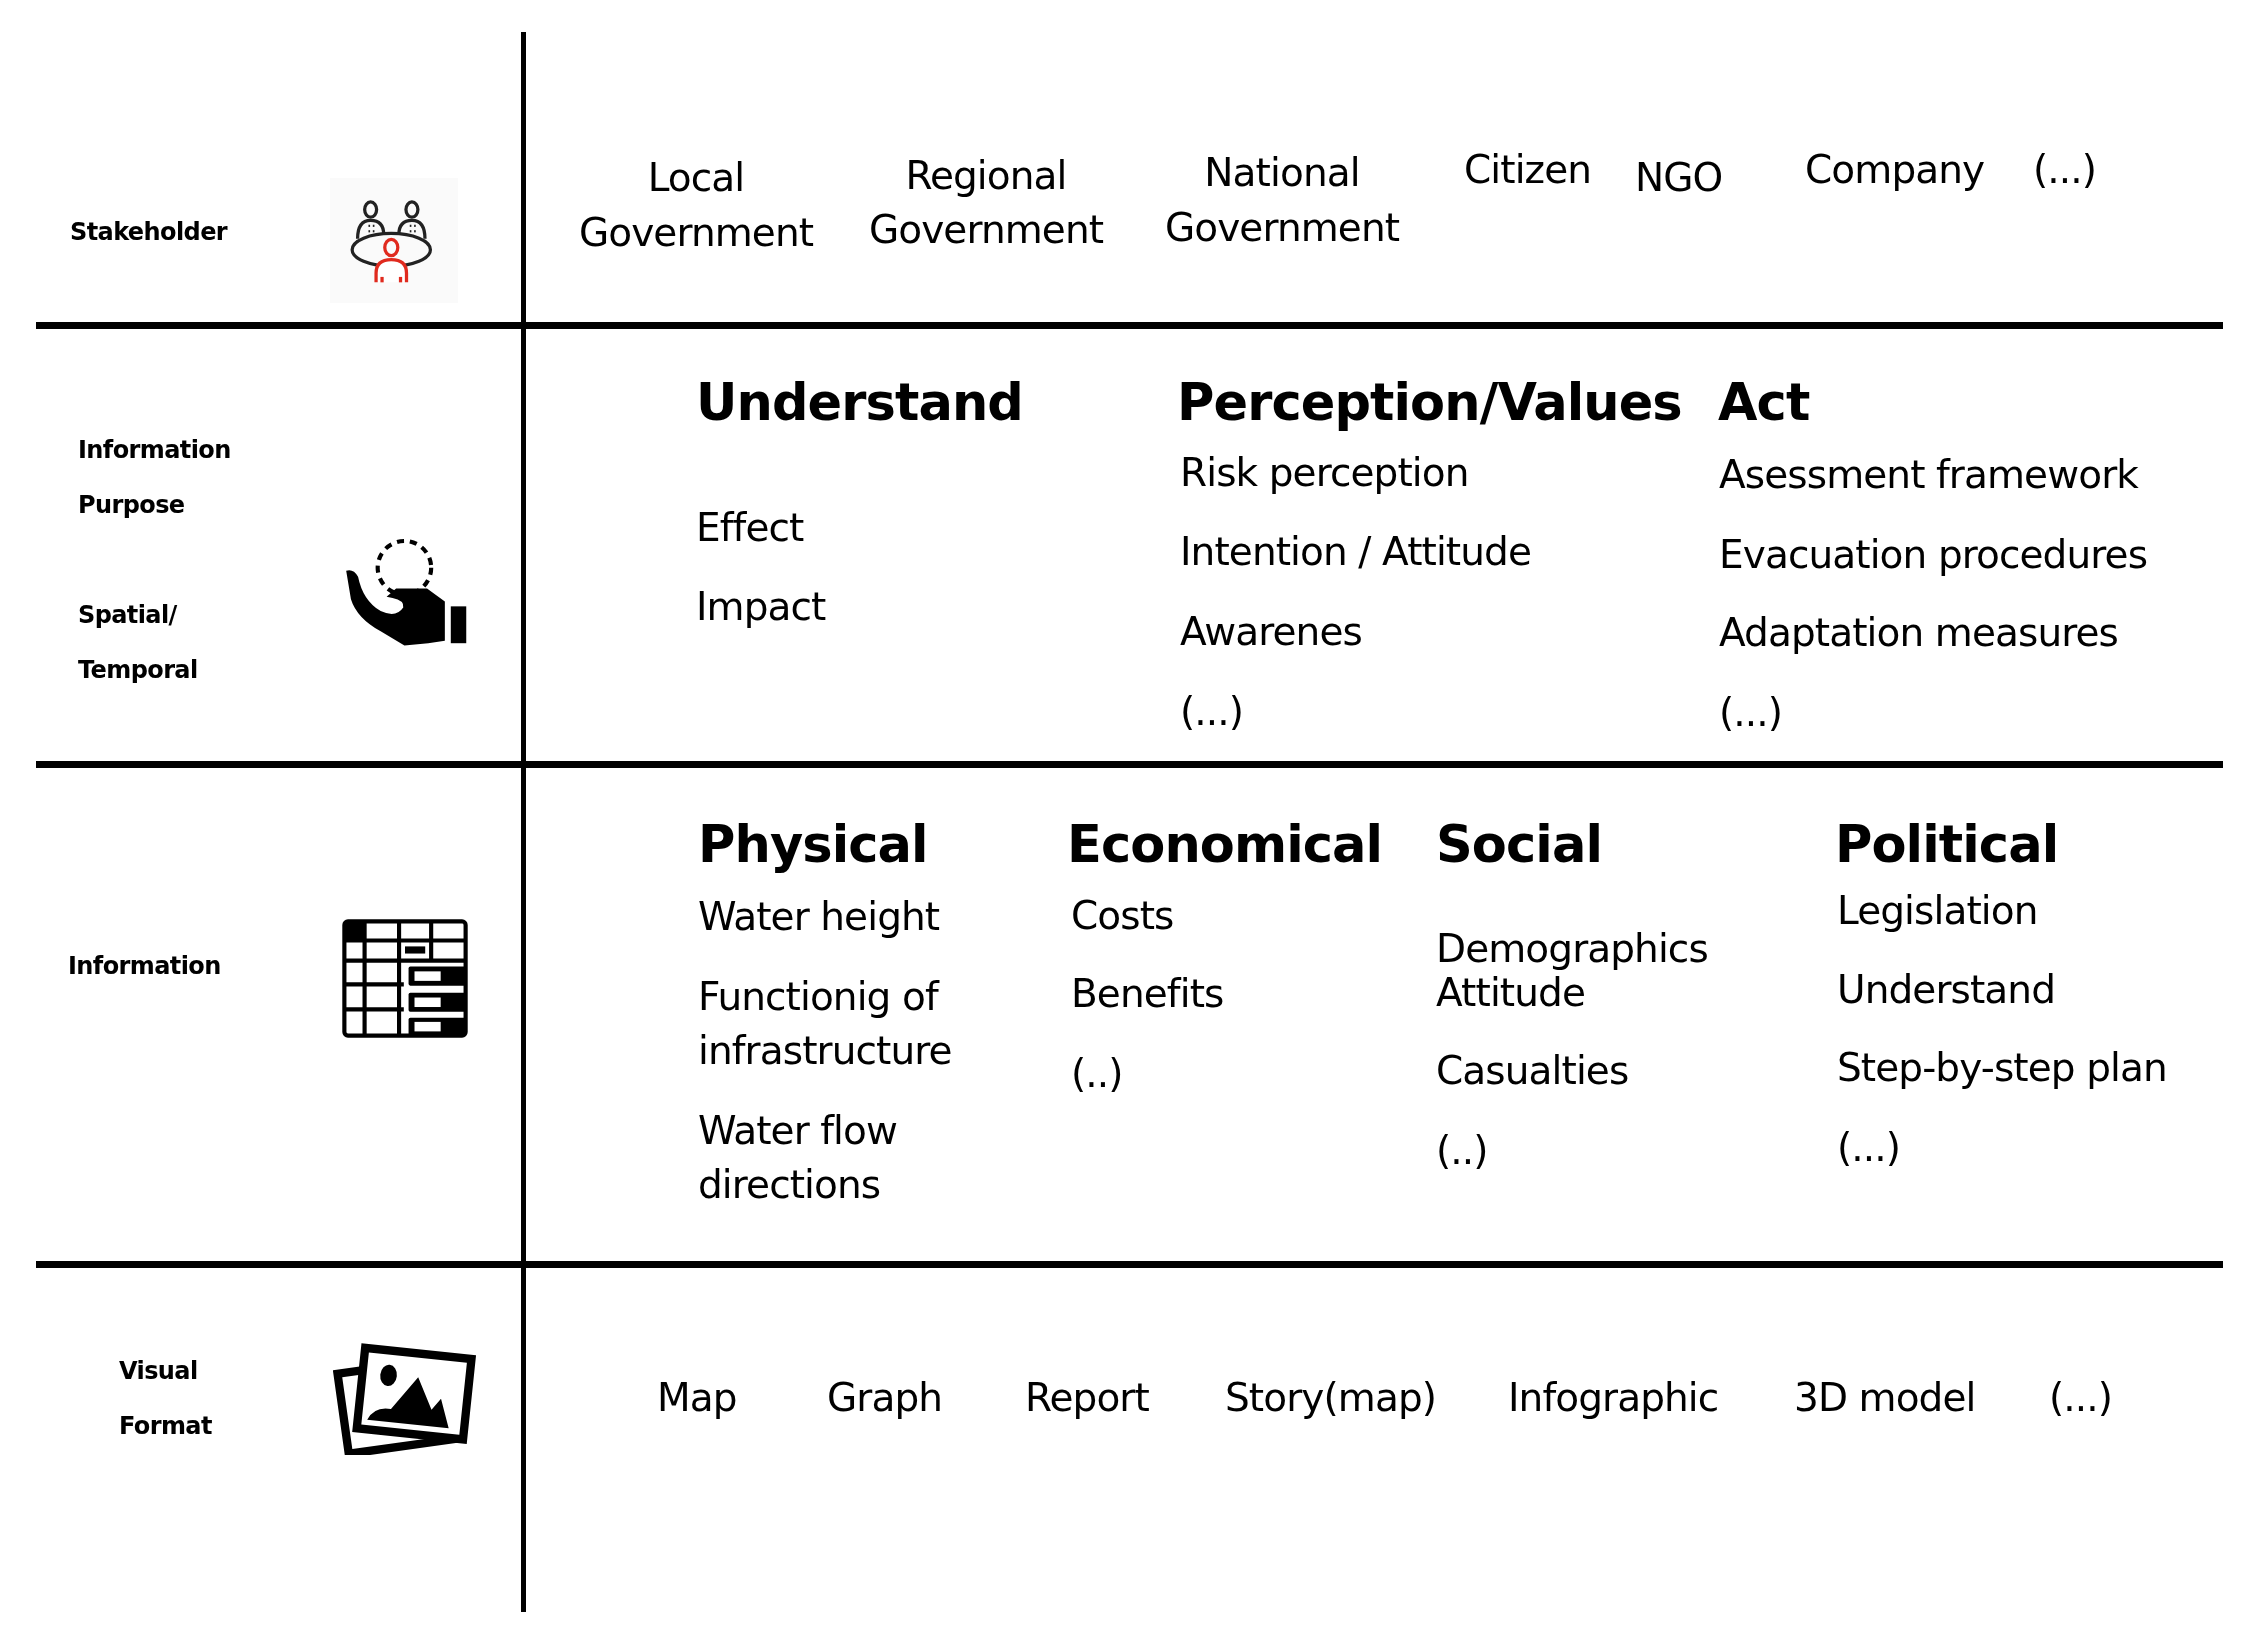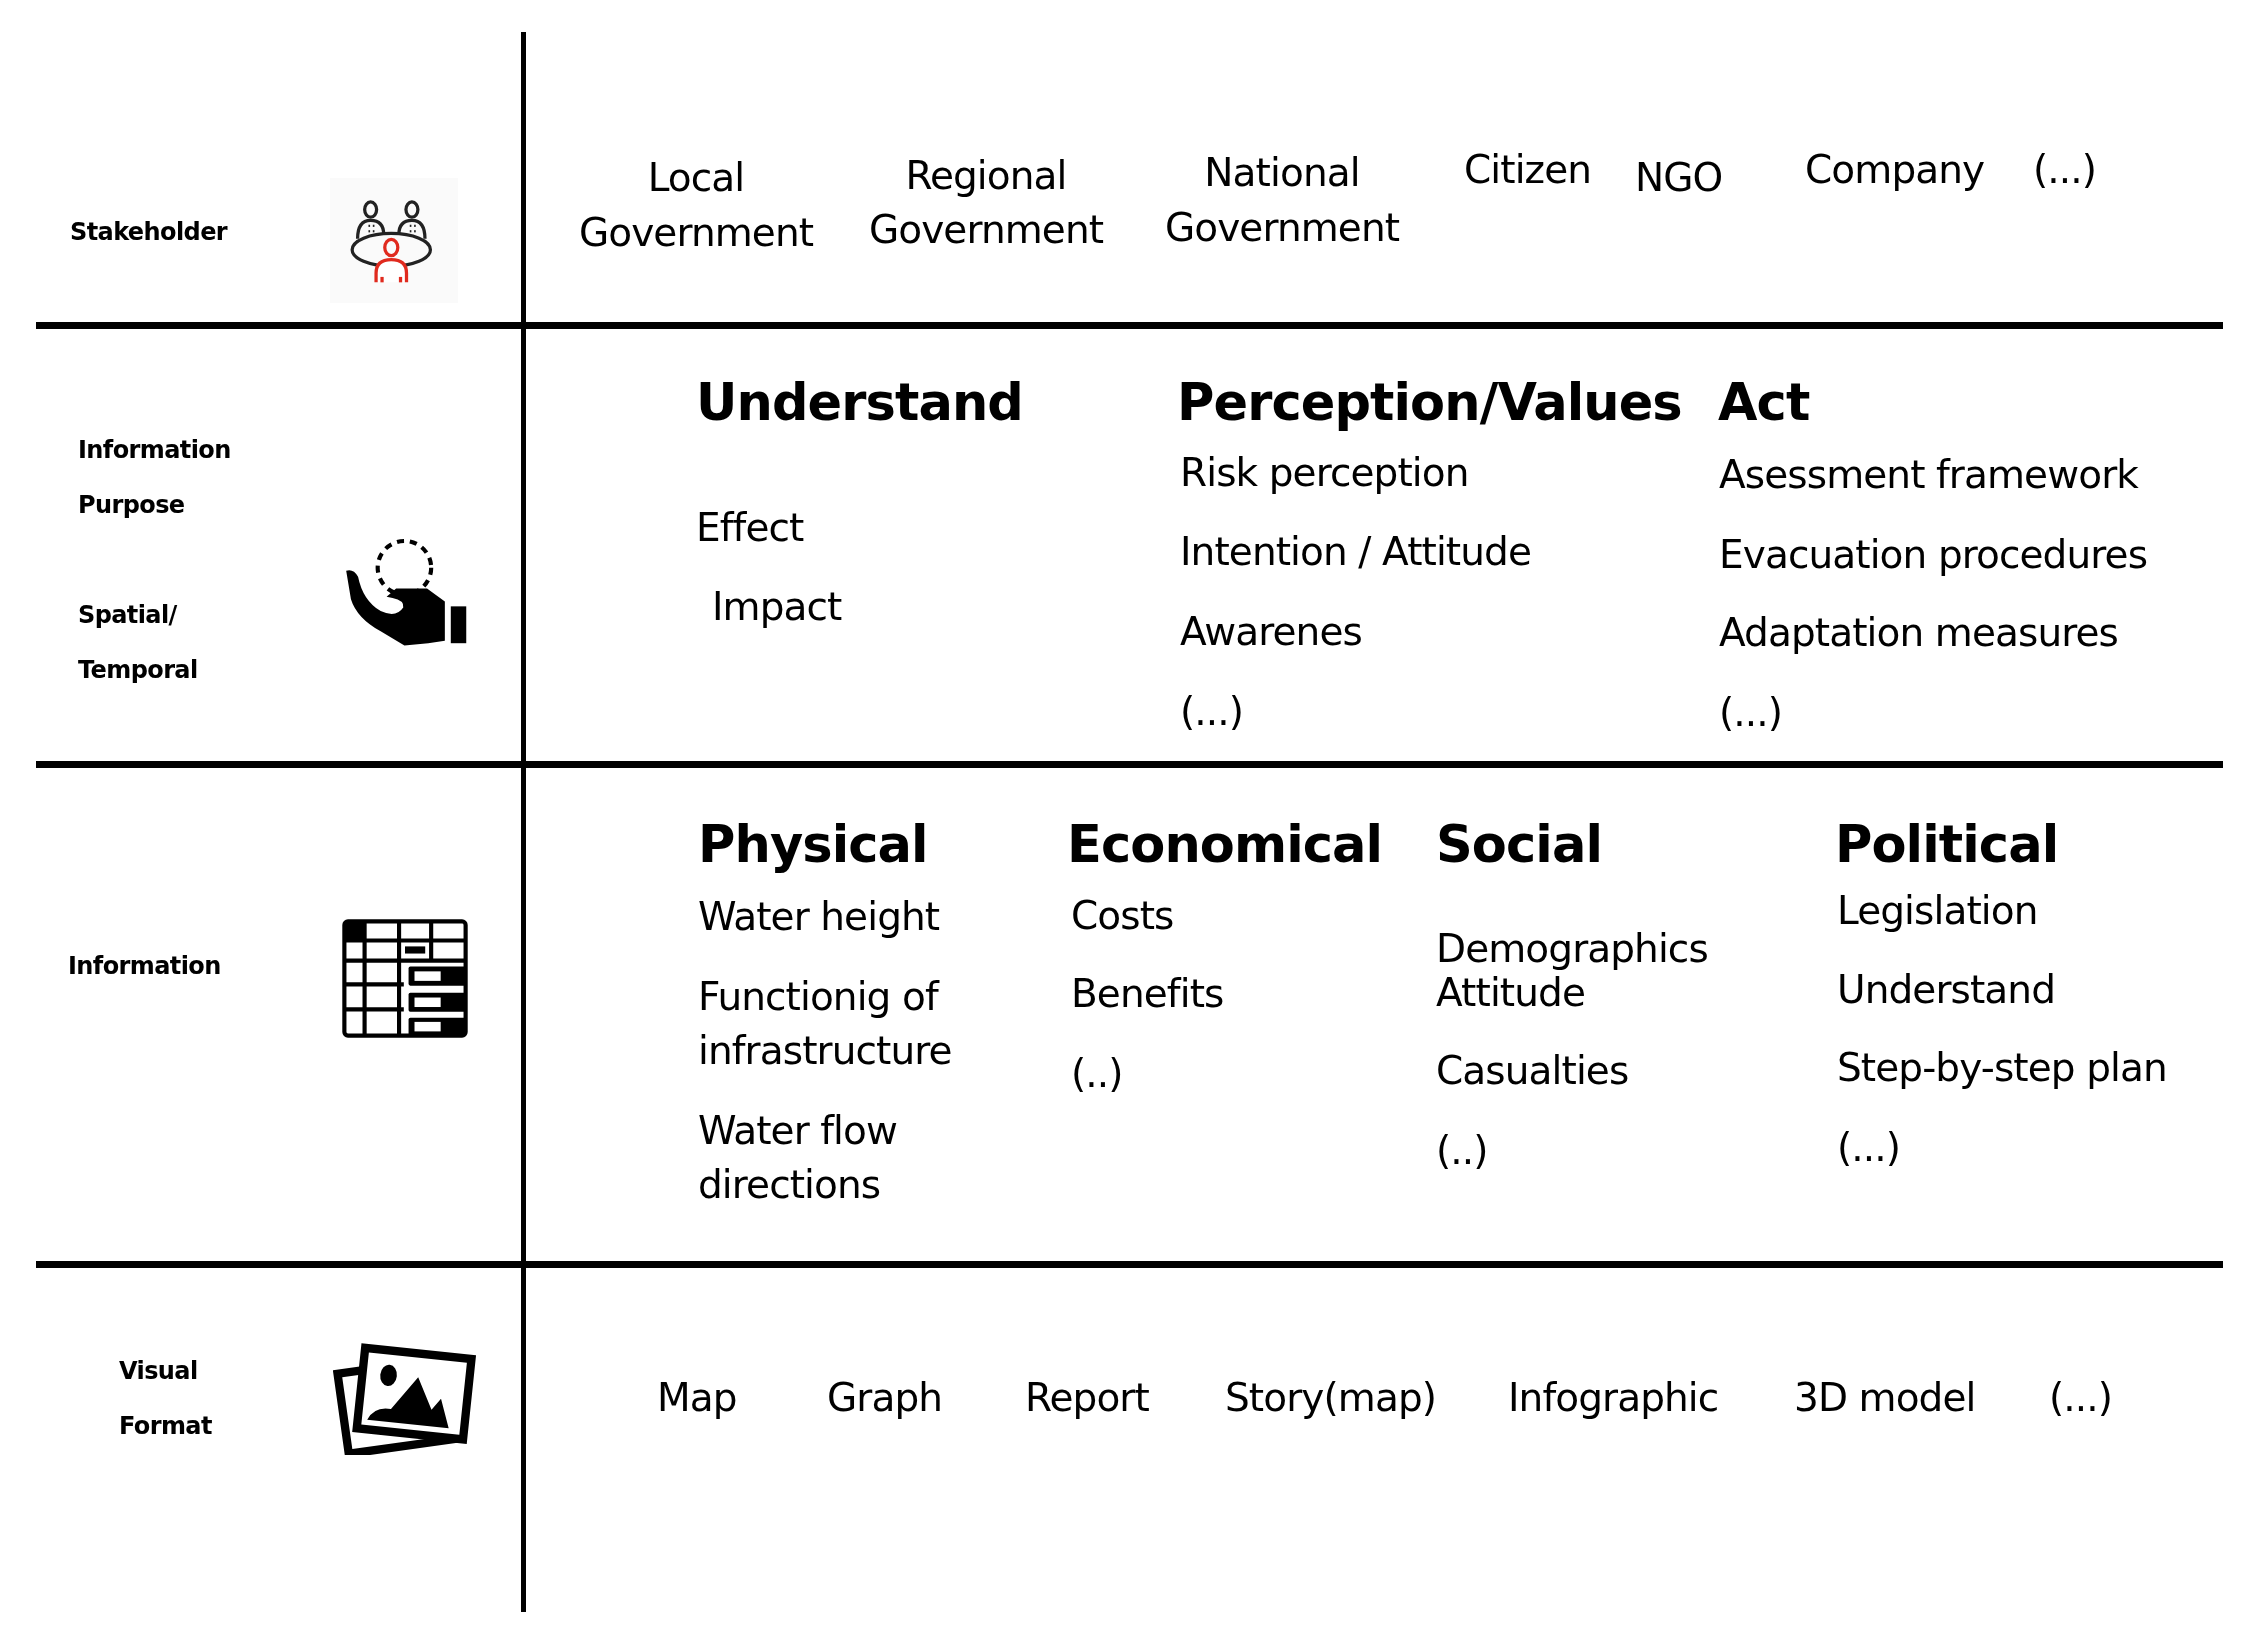--- a/index.html
+++ b/index.html
@@ -77,21 +77,21 @@
   <div class="icon" style="left:345px; top:535px; width:126px; height:113px;">
     <svg viewBox="0 0 212 190" xmlns="http://www.w3.org/2000/svg">
       <circle cx="100" cy="55" r="45" fill="none" stroke="#000" stroke-width="7" stroke-dasharray="12 10"></circle>
       <path d="M2 60 Q14 56 22 70 Q30 110 60 128 Q86 140 98 122 Q100 110 80 106 L70 104 L86 90 L138 90 L168 112 L168 178 L140 182 L100 186 L60 162 Q20 140 10 108 Z" fill="#000"></path>
       <rect x="178" y="120" width="26" height="62" fill="#000"></rect>
     </svg>
   </div>
 
   <div class="hd" style="left:696px; top:402px;">Understand</div>
   <div class="txt" style="left:696px; top:527px;">Effect</div>
-  <div class="txt" style="left:696px; top:606px;margin-left:16px;">Impact</div>
+  <div class="txt" style="left:696px; top:606px;">Impact</div>
 
   <div class="hd" style="left:1177px; top:402px;">Perception/Values</div>
   <div class="txt" style="left:1180px; top:472px;">Risk perception</div>
   <div class="txt" style="left:1180px; top:551px;">Intention / Attitude</div>
   <div class="txt" style="left:1180px; top:631px;">Awarenes</div>
   <div class="txt" style="left:1180px; top:711px;">(...)</div>
 
   <div class="hd" style="left:1718px; top:402px;">Act</div>
   <div class="txt" style="left:1719px; top:474px;">Asessment framework</div>
   <div class="txt" style="left:1719px; top:554px;">Evacuation procedures</div>

